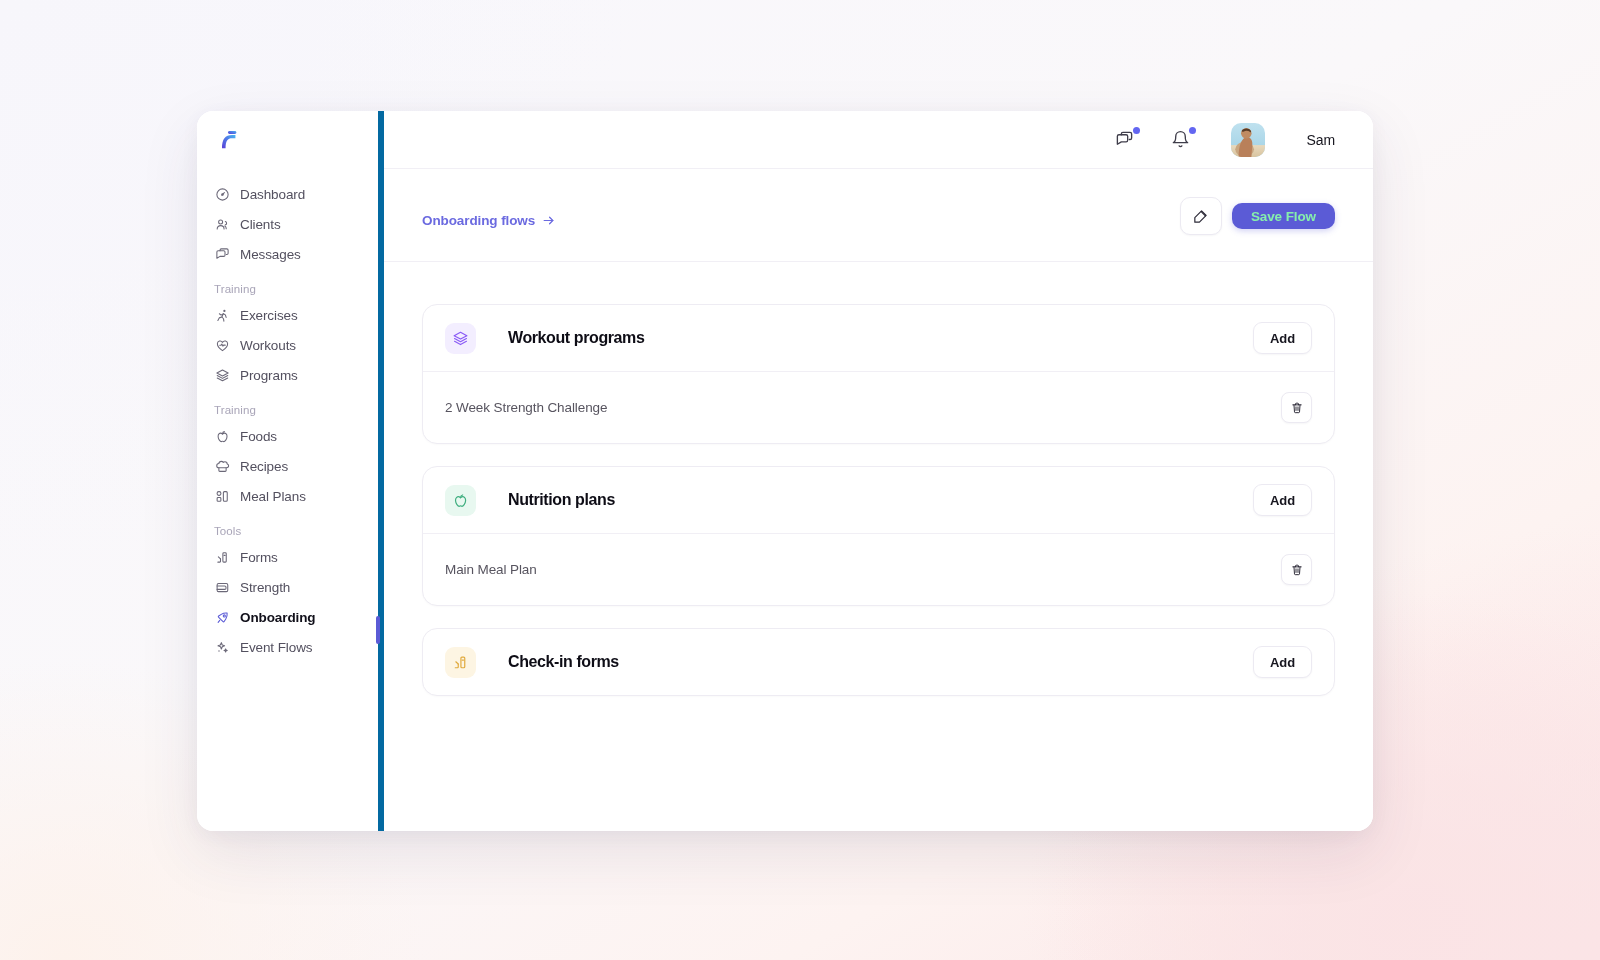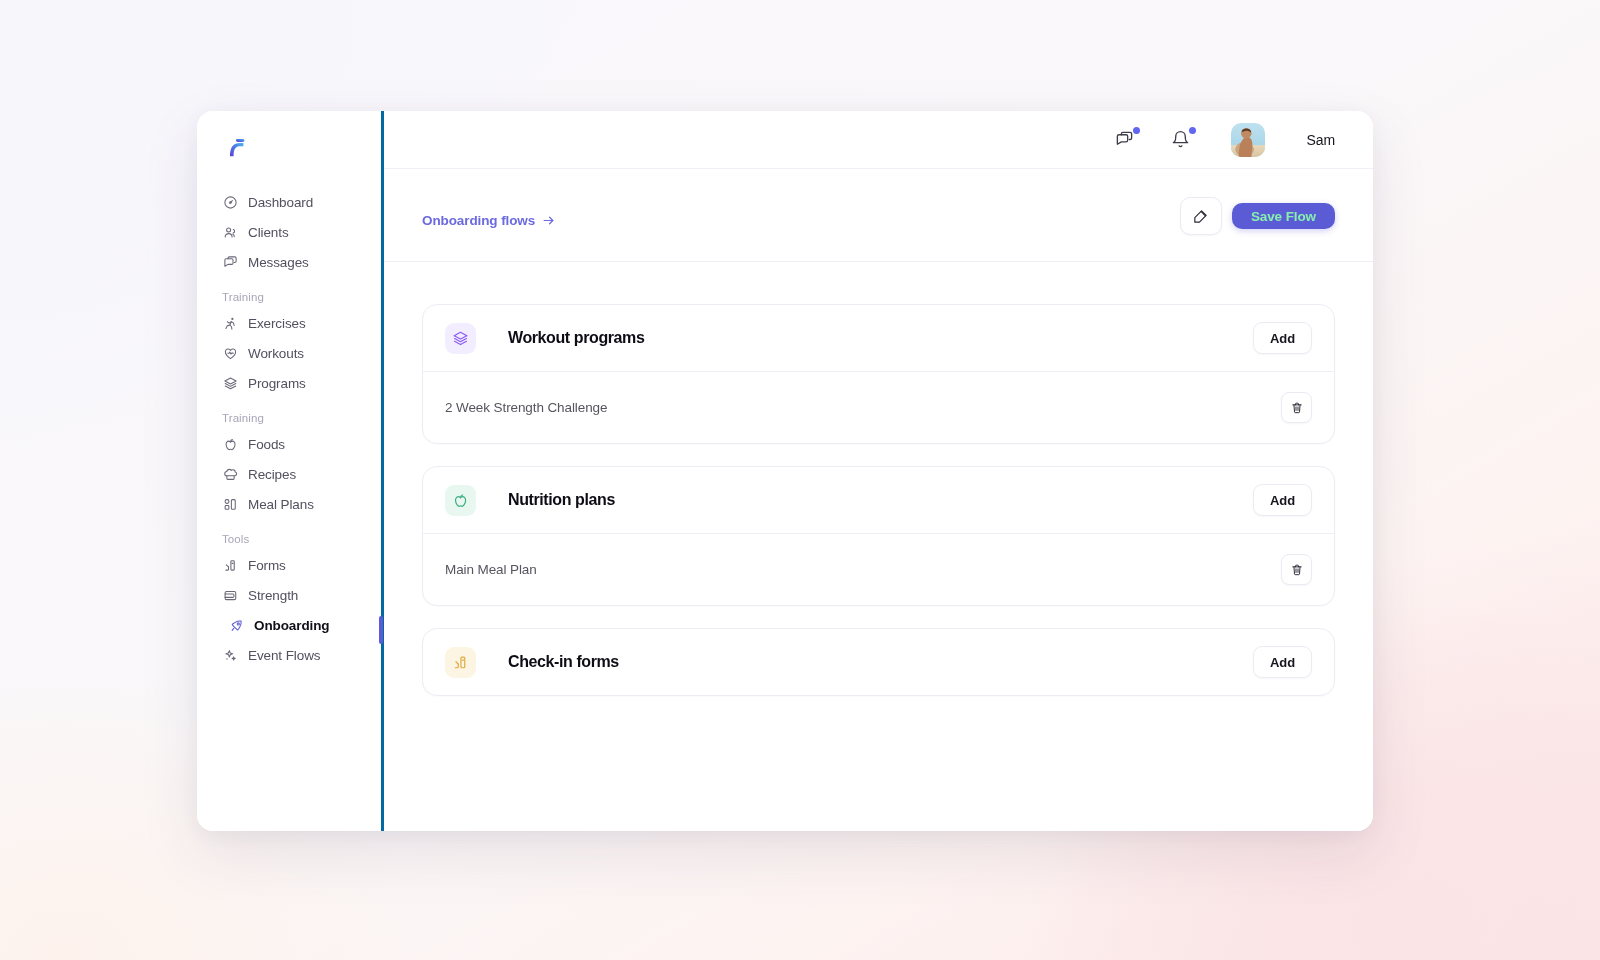--- a/index.html
+++ b/index.html
@@ -33,23 +33,23 @@
     box-shadow: 0 22px 60px rgba(60,50,90,0.10), 0 4px 18px rgba(60,50,90,0.05);
     display: flex;
     overflow: hidden;
   }
 
   
   .sidebar {
     width: 187px;
     flex: 0 0 187px;
     background: #ffffff;
-    border-right: 3px solid #0369a1;
+    border-right: 6px solid #0369a1;
     position: relative;
-    padding: 8px;
+    padding: 0;
   }
 
   .logo-wrap {
     height: 58px;
     display: flex;
     align-items: center;
     padding-left: 18px;
   }
   .logo-mark { width: 26px; height: 26px; display: block; }
 
@@ -74,21 +74,21 @@
     color: #53505f;
     letter-spacing: -0.1px;
   }
   .nav-item .ni-icon {
     width: 16px; height: 16px;
     display: flex; align-items: center; justify-content: center;
     flex: 0 0 16px;
     color: #6b6878;
   }
   .nav-item .ni-icon svg { width: 15px; height: 15px; display:block; }
-  .nav-item.active { color: #11101a; font-weight: 700; margin-left: 6px; }
+  .nav-item.active { color: #11101a; font-weight: 700; }
   .nav-item.active .ni-icon { color: #5b5bd6; }
 
   .sidebar-scroll-thumb {
     position: absolute;
     right: -2px;
     top: 505px;
     width: 4px;
     height: 28px;
     border-radius: 3px;
     background: #5b5bd6;

